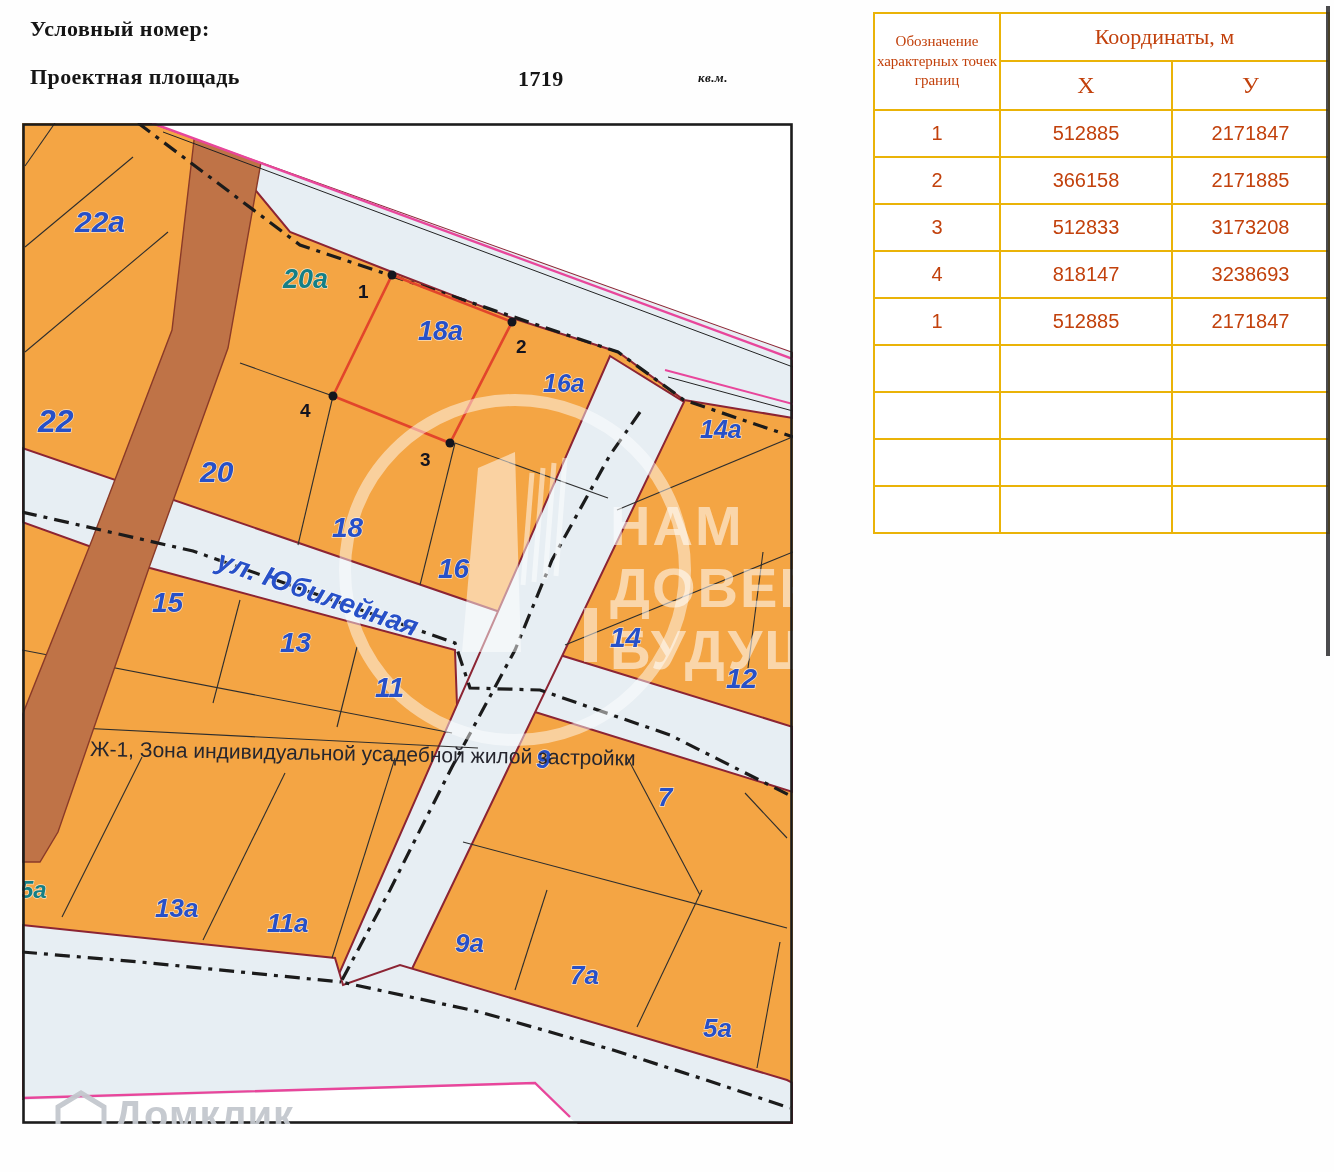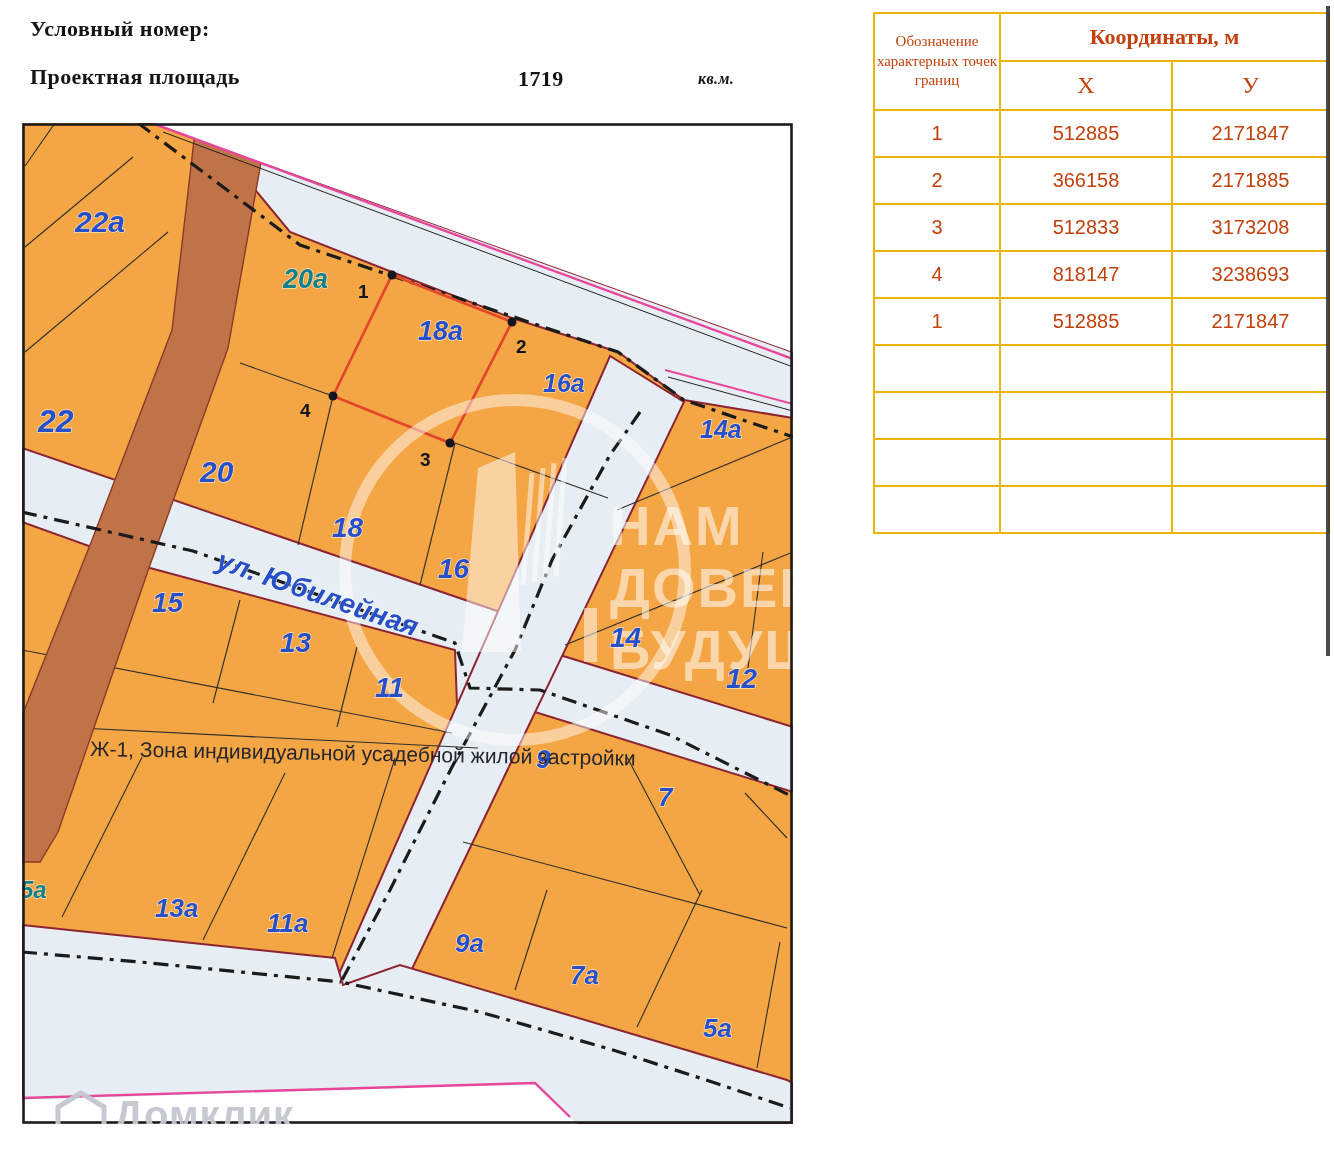--- a/index.html
+++ b/index.html
@@ -1,27 +1,27 @@
 <!DOCTYPE html>
 <html style="--c-orange: #f4a544; --c-brown: #bf7347; --c-street: #e7eef3; --c-bred: #8c2433; --c-pink: #e8469b; --c-subj: #e2452b; --c-blue: #2750c8; --c-teal: #157f86; --c-dash: #1b1b1b;"><head>
 <meta charset="utf-8">
 <style>
   html,body{margin:0;padding:0;background:#ffffff;}
   #page{position:relative;width:1334px;height:1172px;background:#fefefe;overflow:hidden;
         font-family:"Liberation Serif", serif;}
   .hdr{position:absolute;color:#151515;font-size:22px;font-weight:600;letter-spacing:.4px;white-space:nowrap;}
   #area-value{font-weight:600;text-align:right;}
-  #area-unit{font-style:italic;font-size:16px;font-weight:700;}
+  #area-unit{font-style:italic;font-size:13px;font-weight:700;}
   
   #coord-table{position:absolute;left:873px;top:12px;border-collapse:collapse;table-layout:fixed;
                background:#fff;}
   #coord-table td,#coord-table th{border:2px solid #eab308;text-align:center;vertical-align:middle;
                color:#c2410c;padding:0;}
   th.c1{width:124px;font-size:15px;font-weight:400;line-height:1.3;}
-  th.cc{font-size:22px;font-weight:700;height:46px;}
+  th.cc{font-size:22px;font-weight:400;height:46px;}
   th.cx{width:170px;font-size:24px;font-weight:400;height:47px;}
   th.cy{width:155px;font-size:24px;font-weight:400;}
   td.num{font-family:"Liberation Sans",sans-serif;font-size:20px;height:45px;color:#222;}
   tr.empty td{height:45px;}
   #page-edge{position:absolute;left:1326px;top:6px;width:4px;height:650px;background:#2b2b2e;opacity:.85;}
   #map-wrap{position:absolute;left:22px;top:123px;width:771px;height:1001px;}
   svg text{font-family:"Liberation Sans",sans-serif;}
   .plot-lbl{font-weight:700;font-style:italic;paint-order:stroke;stroke:rgba(255,255,255,.65);stroke-width:1.4px;}
   .pt-lbl{font-weight:700;fill:#14141f;}
   .wm-txt{font-weight:700;fill:rgba(255,255,255,.55);letter-spacing:2px;}

